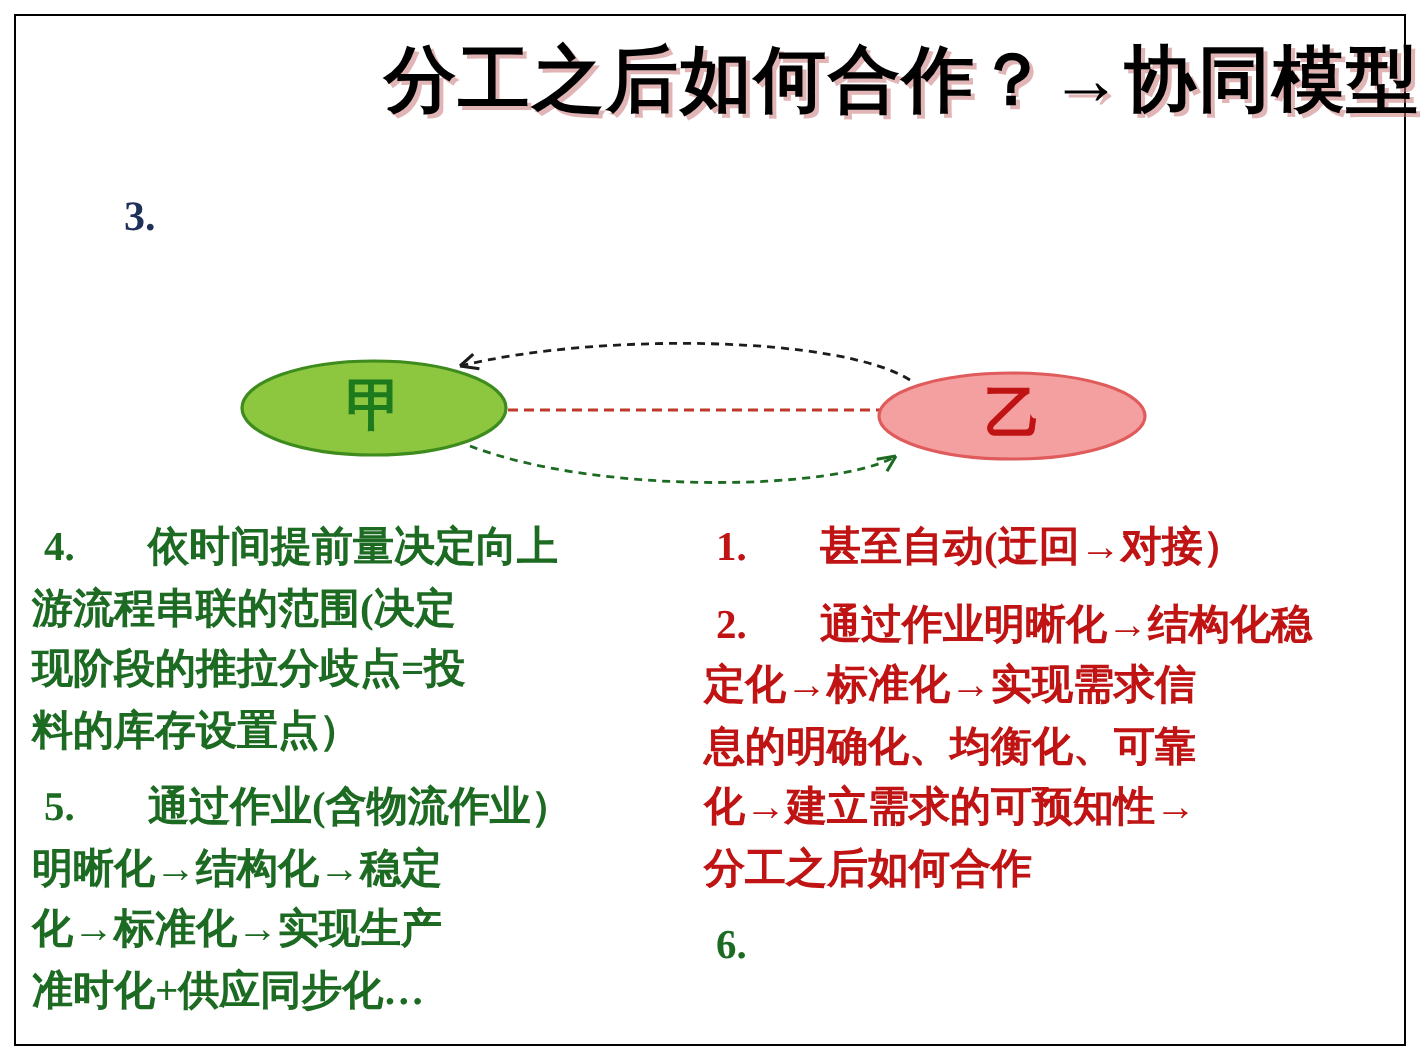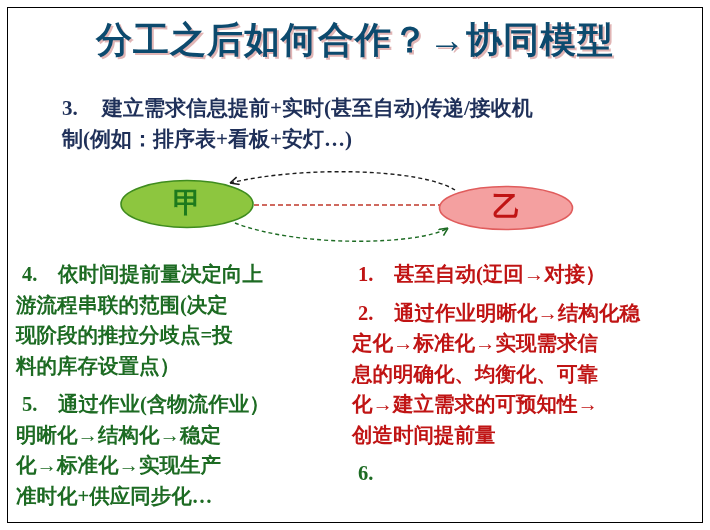--- a/index.html
+++ b/index.html
@@ -33,26 +33,26 @@
     box-sizing: border-box;
     pointer-events: none;
   }
 
   
   #title {
     position: absolute;
     left: 0;
     top: 16px;
     width: 710px;
-    text-align: center;
+    text-align: right;
     font-family: "Liberation Serif", "DejaVu Serif", serif;
     font-size: 36px;
     font-weight: 700;
     letter-spacing: 1px;
-    color: #0c4a6e;
+    color: #000000;
     text-shadow: 2px 2px 0 rgba(200, 120, 120, 0.55);
     white-space: nowrap;
   }
 
   
   #item3 {
     position: absolute;
     left: 62px;
     top: 93px;
     width: 600px;
@@ -120,40 +120,38 @@
     line-height: 30.5px;
   }
   .li .num {
     position: absolute;
     left: 6px;
     top: 0;
     width: 30px;
     text-align: left;
   }
   .li .body {
-    margin-left: 42px;
+    margin-left: 58px;
     white-space: pre-wrap;
   }
 
   .green { color: #1d6b23; }
   .red   { color: #c01414; }
 </style>
 </head>
 <body>
 
 <div id="slide">
 
   <div id="slide-frame"></div>
 
   <div id="title">分工之后如何合作？→协同模型</div>
 
   <div id="item3">
     <span class="num">3.</span>
-    <span class="body">建立需求信息提前+实时(甚至自动)传递/接收机
-制(例如：排序表+看板+安灯…)</span>
   </div>
 
   <div id="diagram">
     <svg width="500" height="95" viewBox="0 0 500 95">
       <defs>
         <marker id="arrow-dark" markerWidth="9" markerHeight="9" refX="7" refY="3.2" orient="auto" markerUnits="strokeWidth">
           <path d="M7,3.2 L0.5,0.6 M7,3.2 L1.4,6.2" stroke="#1c1c1c" stroke-width="1.1" fill="none"></path>
         </marker>
         <marker id="arrow-green" markerWidth="9" markerHeight="9" refX="7" refY="3.2" orient="auto" markerUnits="strokeWidth">
           <path d="M7,3.2 L0.5,0.6 M7,3.2 L1.4,6.2" stroke="#1d6b23" stroke-width="1.1" fill="none"></path>
@@ -196,20 +194,20 @@
     <div class="li red">
       <span class="num">1.</span>
       <span class="body">甚至自动(迂回→对接）</span>
     </div>
     <div class="li red">
       <span class="num">2.</span>
       <span class="body">通过作业明晰化→结构化稳
 定化→标准化→实现需求信
 息的明确化、均衡化、可靠
 化→建立需求的可预知性→
-创造时间提前量</span>
+分工之后如何合作</span>
     </div>
     <div class="li green">
       <span class="num">6.</span>
     </div>
   </div>
 
 </div>
 
 </body></html>

